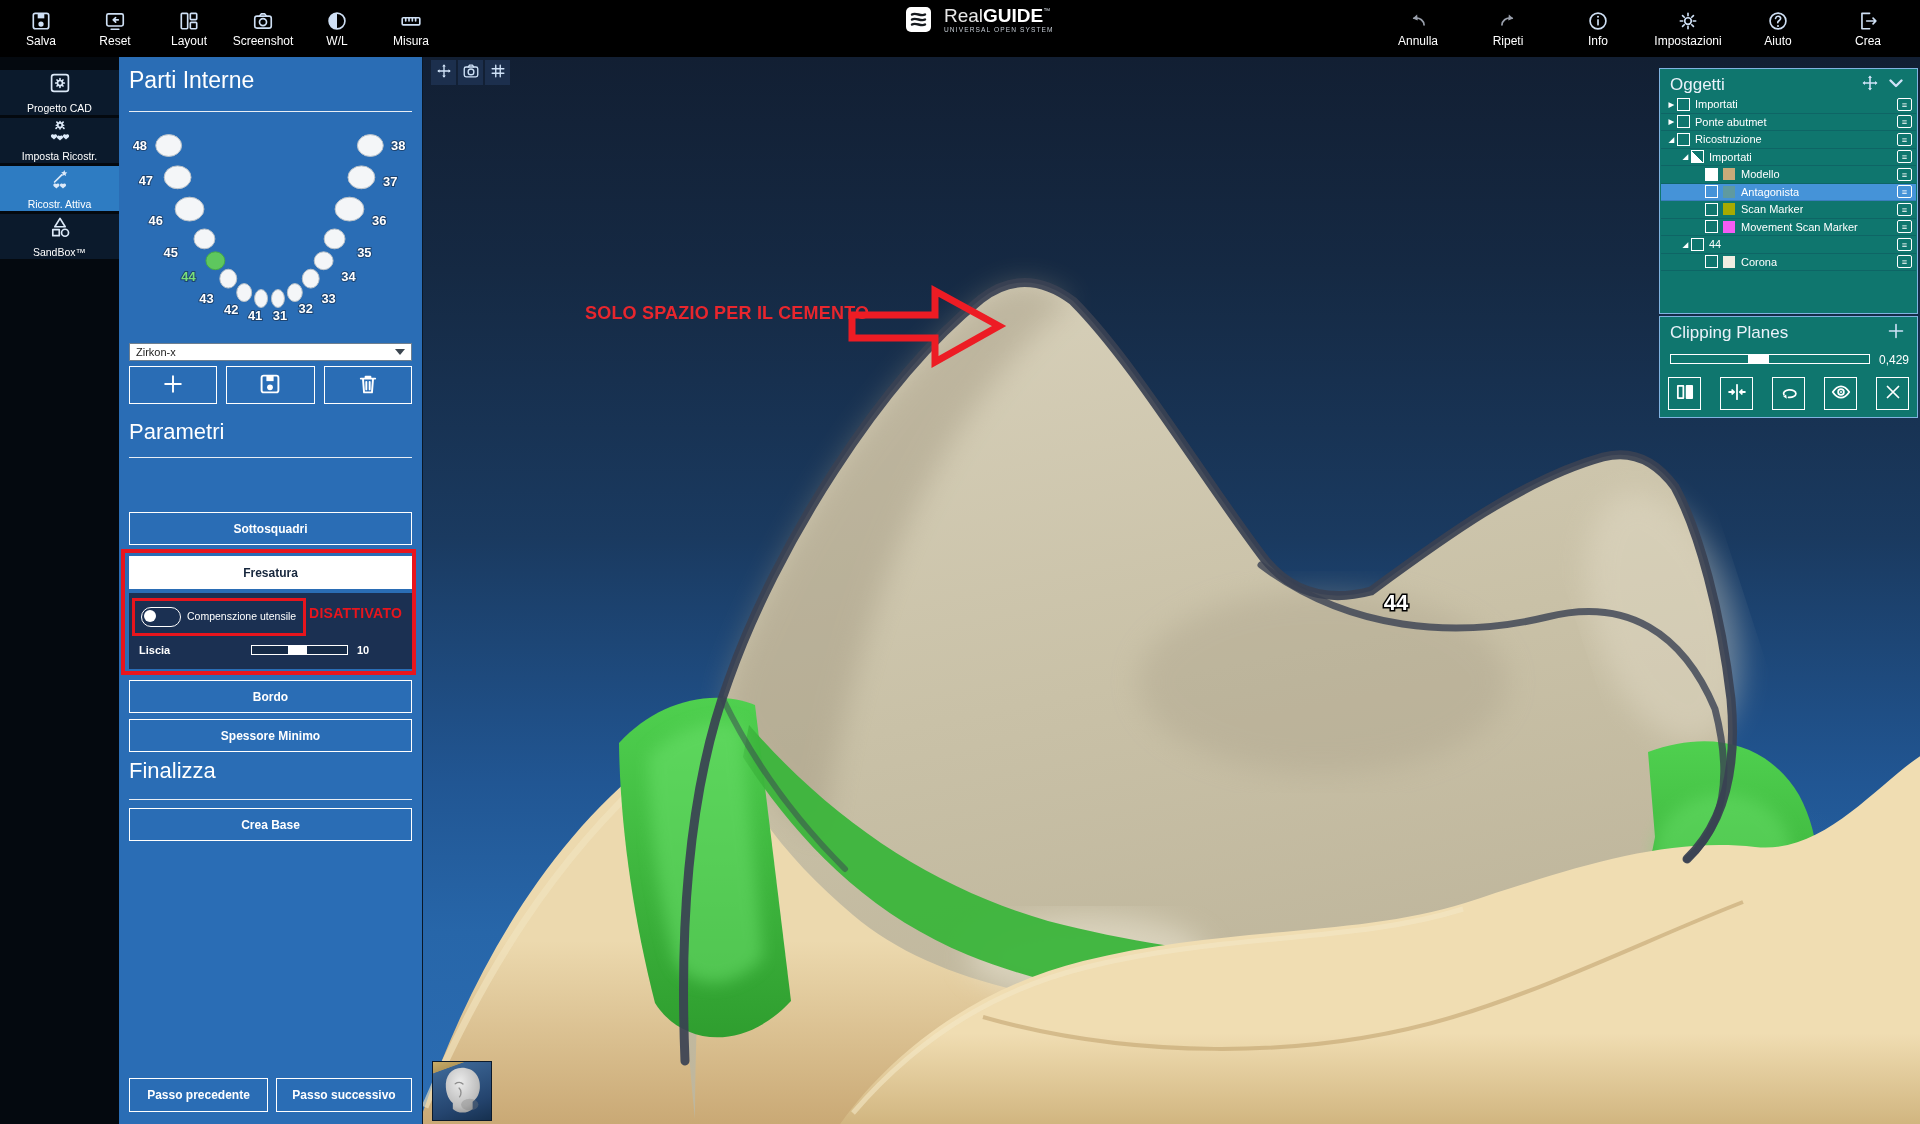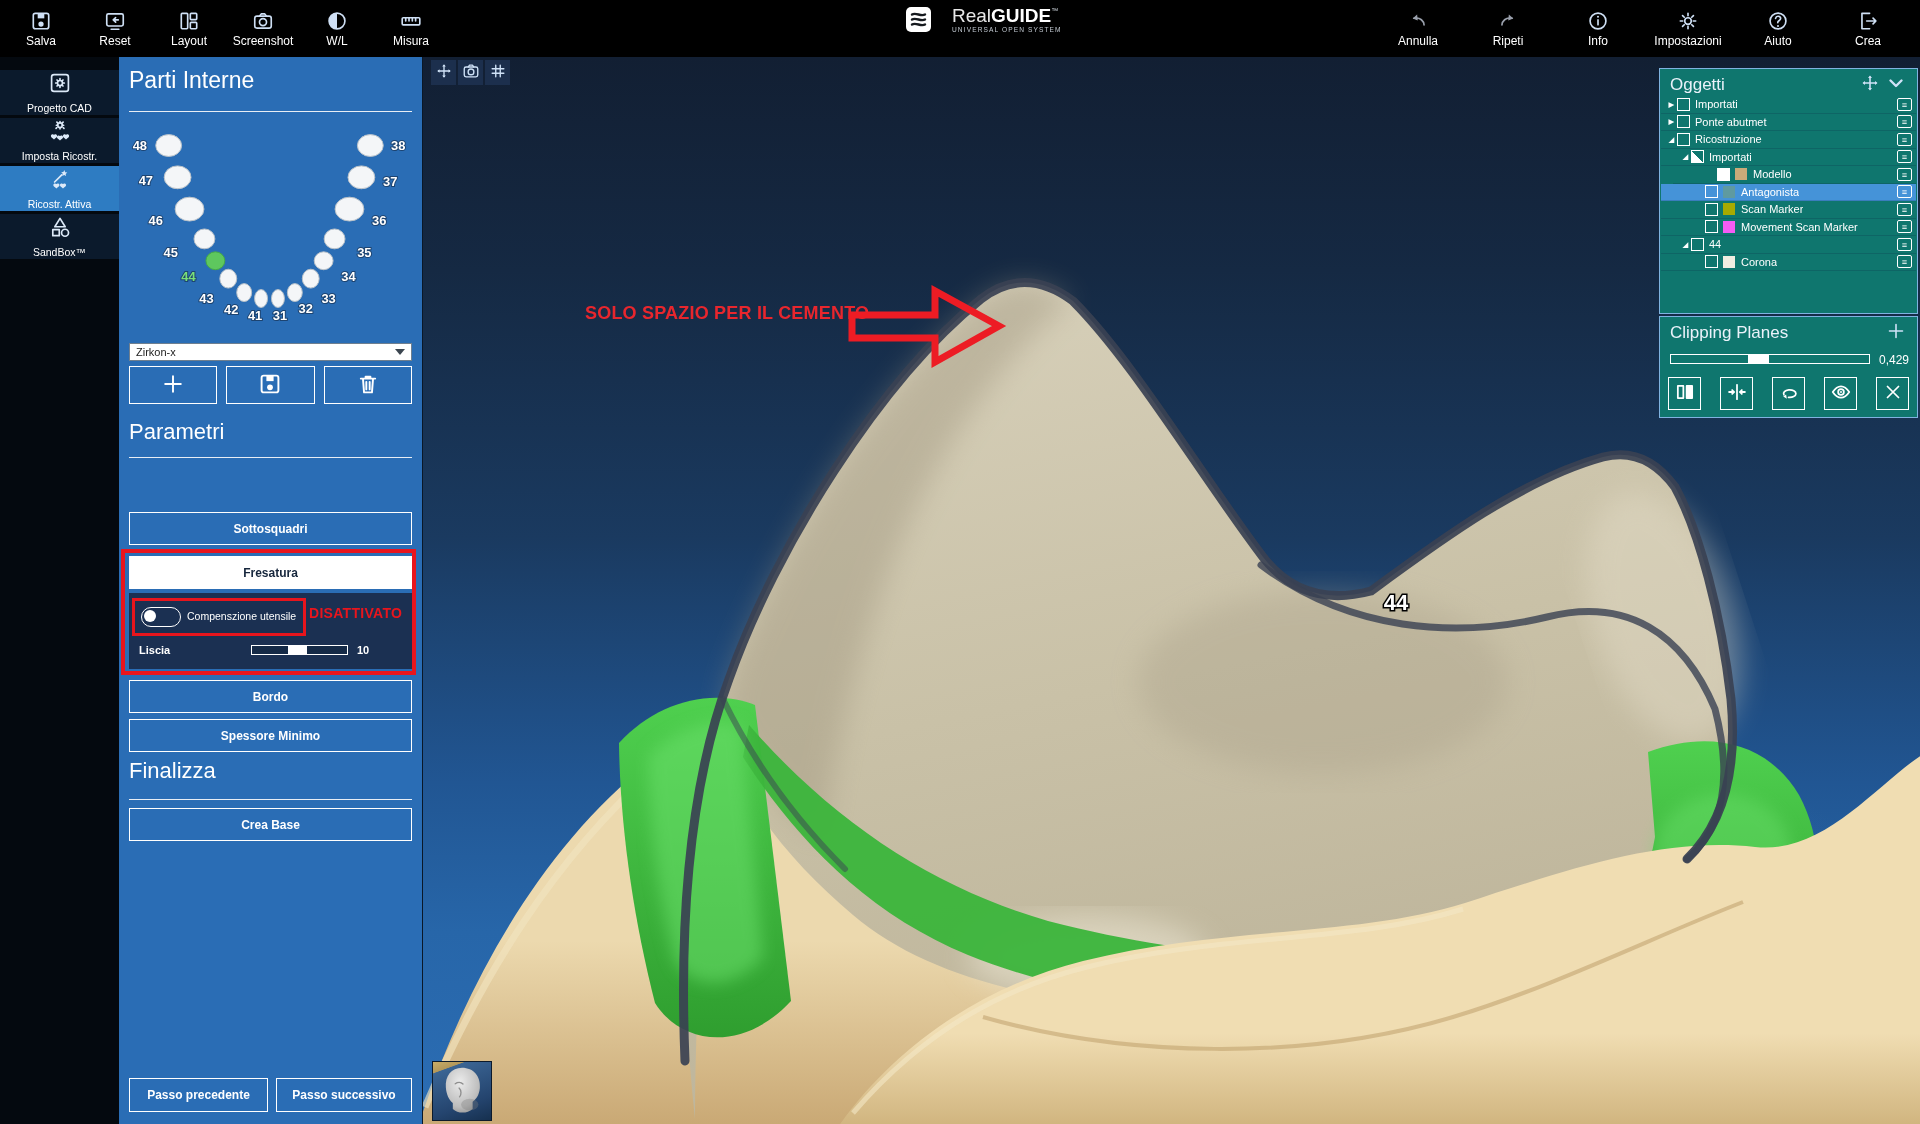--- a/index.html
+++ b/index.html
@@ -11,21 +11,21 @@
   .tb-group{position:absolute;top:0;height:57px;display:flex;}
   #tb-left{left:4px;}
   #tb-right{left:1373px;}
   .tb-item{width:74px;height:57px;display:flex;flex-direction:column;align-items:center;justify-content:center;
     gap:2px;color:#cfe0f5;cursor:pointer;background:transparent;border:none;}
   #tb-right .tb-item{width:90px;}
   .tb-item .ic{width:22px;height:22px;}
   .tb-item .ic svg{width:22px;height:22px;stroke:#cfe0f5;fill:none;stroke-width:1.5;stroke-linecap:round;stroke-linejoin:round;color:#cfe0f5;}
   .tb-item.muted .ic svg{stroke:#9aa0ac;color:#9aa0ac;}
   .tb-label{font-size:12px;color:#fff;white-space:nowrap;}
-  #logo{position:absolute;left:905px;top:6px;width:180px;height:44px;display:flex;align-items:flex-start;gap:20px;}
+  #logo{position:absolute;left:905px;top:6px;width:180px;height:44px;display:flex;align-items:flex-start;gap:12px;}
   #logo .ic{width:27px;height:27px;}
   #logo .ic svg{width:27px;height:27px;}
   .logo-texts{display:flex;flex-direction:column;line-height:1;}
   .logo-row{display:flex;align-items:flex-start;color:#fff;}
   .logo-light{font-size:19px;font-weight:300;color:#e8e8e8;}
   .logo-bold{font-size:19px;font-weight:bold;color:#fff;}
   .logo-tm{font-size:7px;margin-top:1px;color:#cfd6de;}
   .logo-sub{font-size:6.6px;letter-spacing:1.1px;color:#c3cad2;margin-top:2px;}
 
   
@@ -509,21 +509,21 @@
           <span class="tcheck empty"></span>
           <span class="tlabel">Ricostruzione</span>
           <button class="tmenu">≡</button>
         </div>
         <div class="trow" style="padding-left: 19px;">
           <span class="texp">◢</span>
           <span class="tcheck partial"></span>
           <span class="tlabel">Importati</span>
           <button class="tmenu">≡</button>
         </div>
-        <div class="trow" style="padding-left: 33px; margin-left: 12px;">
+        <div class="trow" style="padding-left: 33px;">
           <span class="texp"></span>
           <span class="tcheck checked"></span>
           <span class="tswatch" style="background: rgb(201, 170, 121);"></span>
           <span class="tlabel">Modello</span>
           <button class="tmenu">≡</button>
         </div>
         <div class="trow selected" style="padding-left: 33px;">
           <span class="texp"></span>
           <span class="tcheck empty"></span>
           <span class="tswatch" style="background: rgb(95, 154, 160);"></span>

